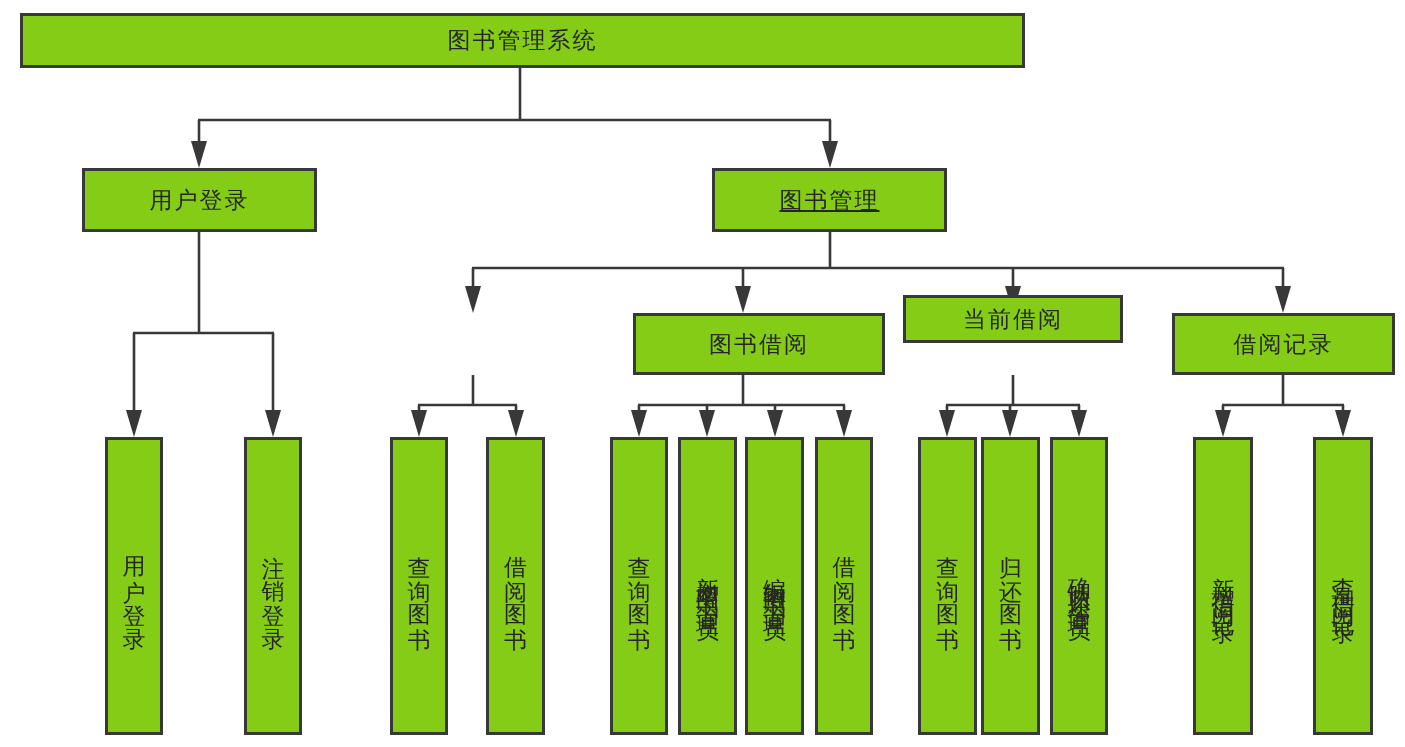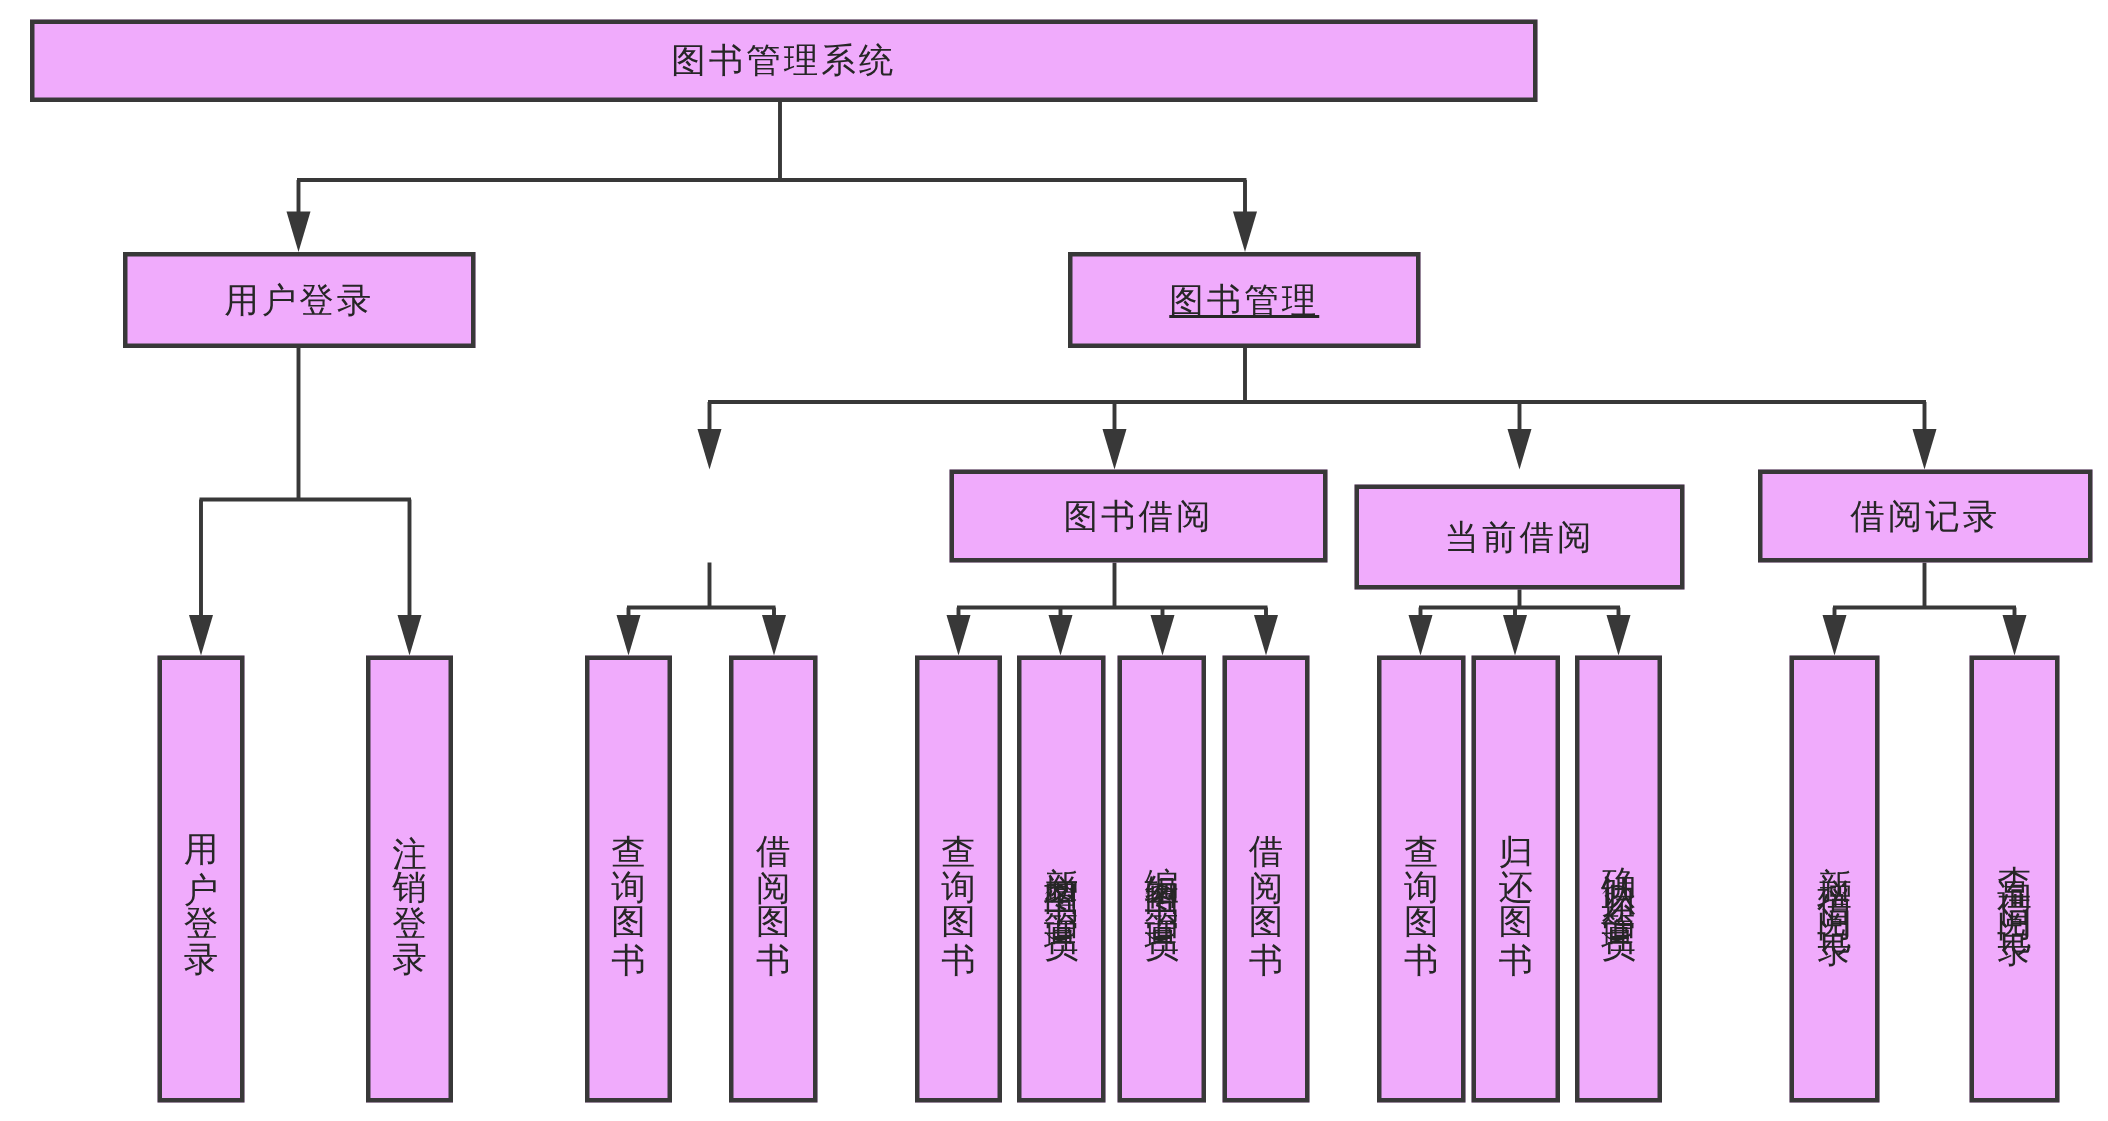--- a/index.html
+++ b/index.html
@@ -4,39 +4,39 @@
 <style>
   html,body{margin:0;padding:0;}
   body{
     width:1405px;height:747px;background:#ffffff;
     font-family:"Liberation Sans","DejaVu Sans",sans-serif;
     position:relative;overflow:hidden;
   }
   .stage{position:absolute;left:0;top:0;width:1405px;height:747px;}
   svg.wires{position:absolute;left:0;top:0;z-index:1;}
   .box{
-    position:absolute;box-sizing:border-box;background:#f0abfc;
+    position:absolute;box-sizing:border-box;background:#84cc16;
     border:3px solid #383838;color:#262626;
     display:flex;align-items:center;justify-content:center;
     z-index:2;font-size:23px;letter-spacing:2px;
   }
   .vbox{
     writing-mode:vertical-rl;text-orientation:mixed;
     letter-spacing:24px;line-height:1;font-size:23px;
     justify-content:center;align-items:center;display:flex;
   }
   .v6{letter-spacing:9px;}
   .v9{letter-spacing:6px;}
   
   .n-root{left:20px;top:13px;width:1005px;height:55px;}
   .n-l2a{left:82px;top:168px;width:235px;height:64px;}
   .n-l2b{left:712px;top:168px;width:235px;height:64px;text-decoration:underline;}
   .n-l3a{left:363px;top:313px;width:220px;height:62px;}
   .n-l3b{left:633px;top:313px;width:252px;height:62px;}
-  .n-l3c{left:903px;top:323px;width:220px;height:70px;}
+  .n-l3c{left:903px;top:295px;width:220px;height:48px;}
   .n-l3d{left:1172px;top:313px;width:223px;height:62px;}
   
   .leaf{top:437px;height:298px;width:58px;}
   .n-a1{left:105px;}
   .n-a2{left:244px;}
   .n-b1{left:390px;}
   .n-b2{left:486px;width:59px;}
   .n-c1{left:610px;}
   .n-c2{left:678px;width:59px;}
   .n-c3{left:745px;width:59px;}

